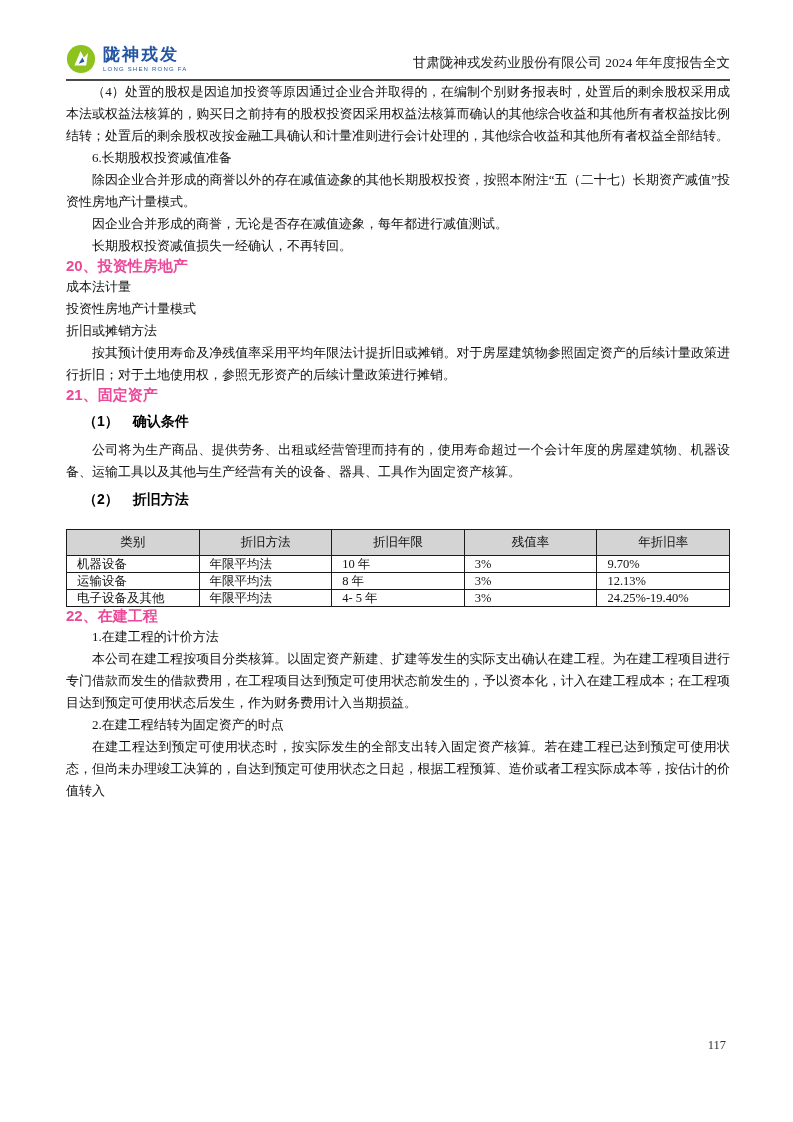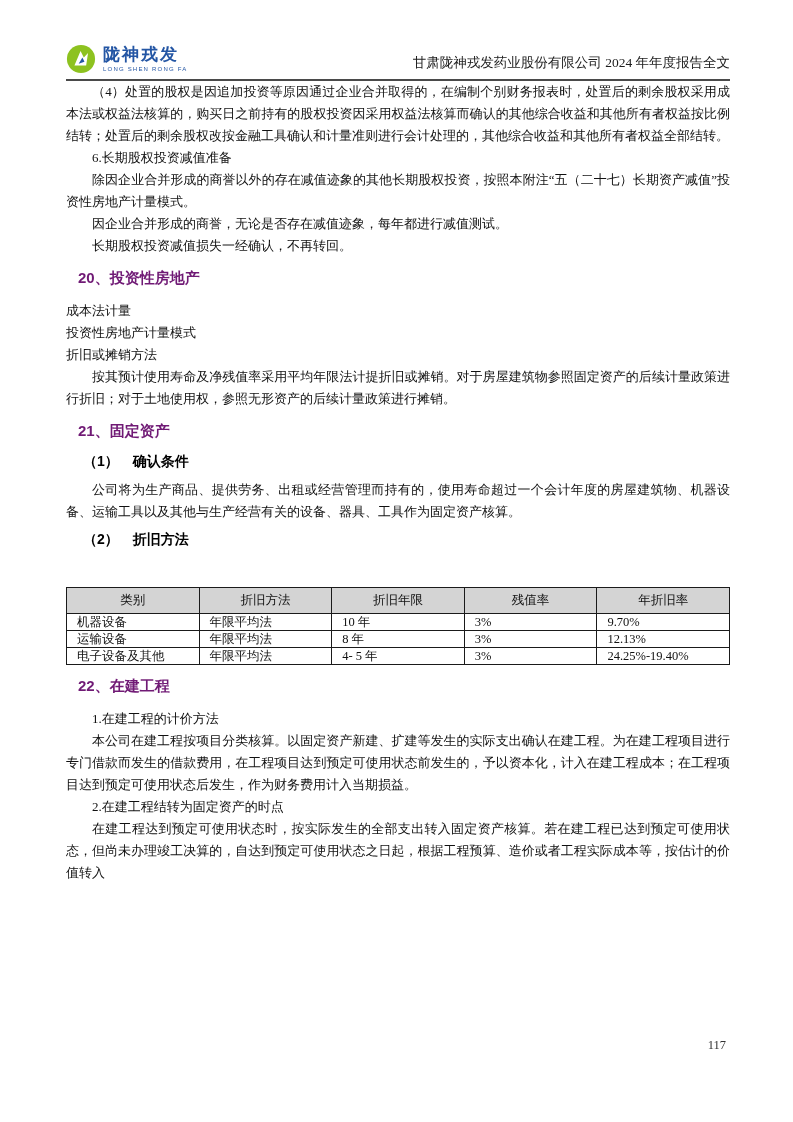--- a/index.html
+++ b/index.html
@@ -52,41 +52,41 @@
     line-height: 22px;
     text-align: justify;
     margin: 0;
   }
   .indent { text-indent: 2em; }
   .gap-top-sm { margin-top: 10px; }
   h2.sec {
     font-family: "Liberation Sans", "DejaVu Sans", sans-serif;
     font-weight: bold;
     font-size: 15px;
-    color: #701a75;
-    margin: 12px;
+    color: #ec4899;
+    margin: 0;
   }
   h3.sub {
     font-family: "Liberation Sans", "DejaVu Sans", sans-serif;
     font-weight: bold;
     font-size: 14px;
     color: #000;
     margin: 8px;
     padding-left: 9px;
   }
   .m-sec20 { margin-top: 14px; }
   .line-plain { margin-top: 12px; font-size: 13px; line-height:22px; }
   .m-para20 { margin-top: 6px; }
   .m-sec21 { margin-top: 22px; }
   .m-sub1  { margin-top: 26px; }
   .m-p211  { margin-top: 22px; }
   .m-sub2  { margin-top: 22px; }
   
   table.dep {
-    margin-top: 38px;
+    margin-top: 20px;
     width: 100%;
     border-collapse: collapse;
     table-layout: fixed;
     font-size: 12.5px;
   }
   table.dep th, table.dep td {
     border: 1px solid #1a1a1a;
     font-weight: normal;
   }
   table.dep th {

